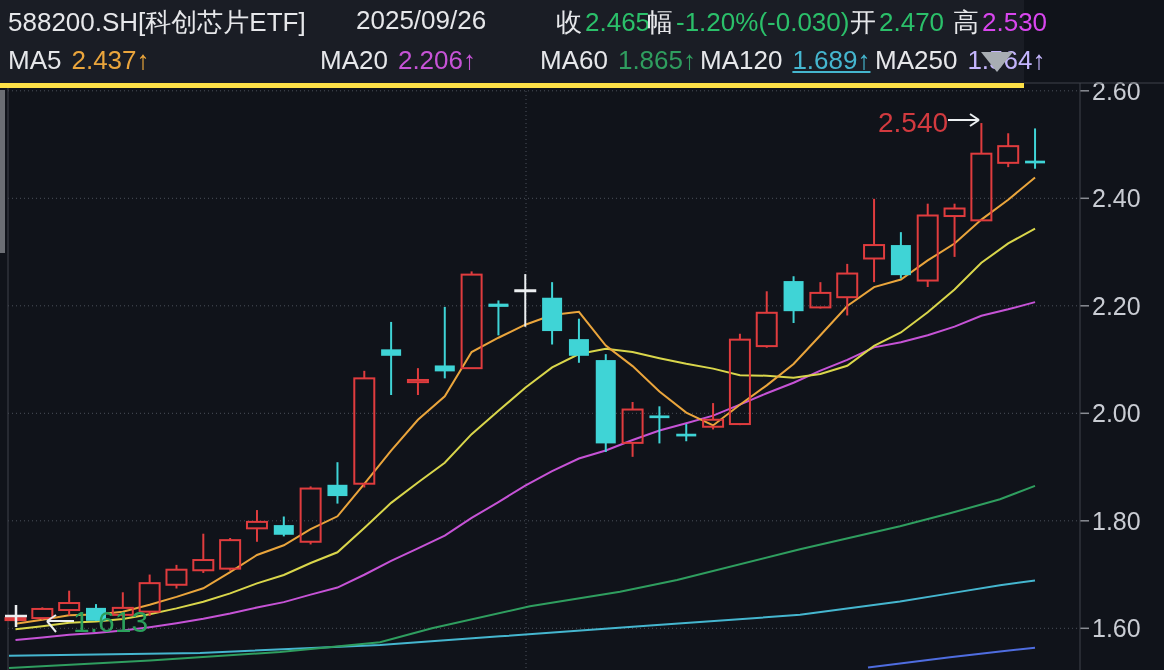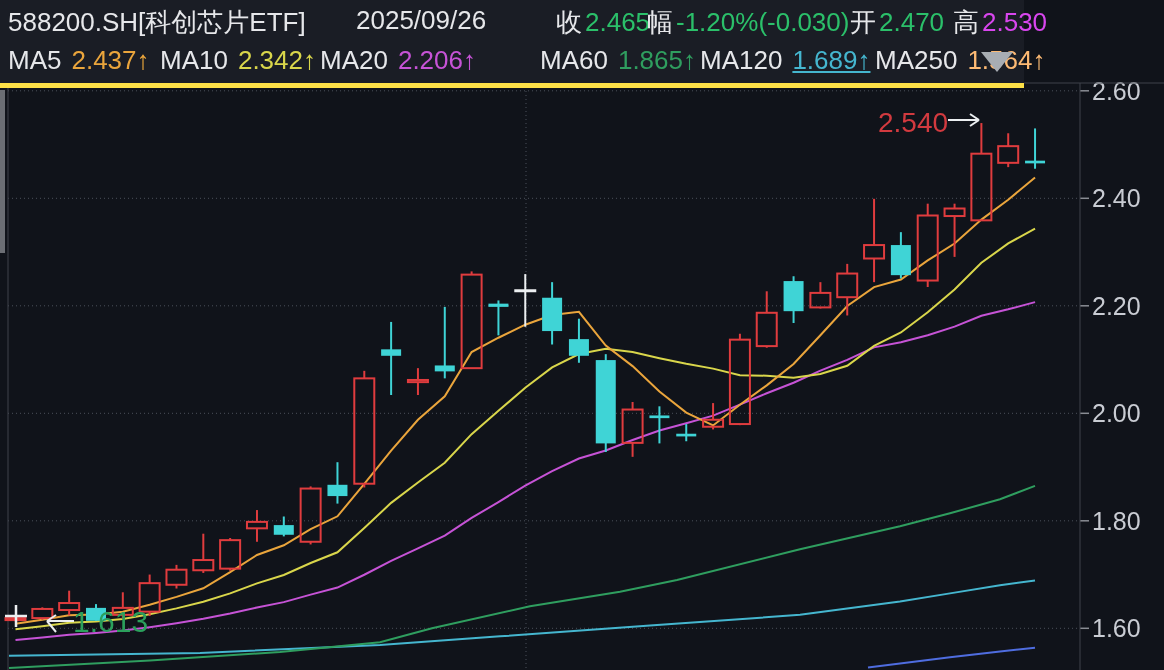--- a/index.html
+++ b/index.html
@@ -173,21 +173,20 @@
     <div class="r1">
       <span class="seg" style="left:8px">588200.SH[科创芯片ETF]</span>
       <span class="seg" style="left:356px">2025/09/26</span>
       <span class="seg" style="left:556px"><span>收</span><span class="v" style="color: rgb(43, 192, 106);">2.465</span></span>
       <span class="seg" style="left:647px"><span>幅</span><span class="v" style="color: rgb(43, 192, 106); margin-top: 8px;">-1.20%(-0.030)</span></span>
       <span class="seg" style="left:850px"><span>开</span><span class="v" style="color: rgb(43, 192, 106);">2.470</span></span>
       <span class="seg" style="left:953px"><span>高</span><span class="v" style="color: #d946ef;">2.530</span></span>
     </div>
     <div class="r2">
       <span class="seg" style="left:8px"><span>MA5</span><span class="v" style="color: rgb(234, 165, 60);">2.437↑</span></span>
-      <span class="seg" style="left:160px"><span>MA10</span><span class="v" style="color: rgb(217, 214, 75);">2.342↑</span></span>
       <span class="seg" style="left:320px"><span>MA20</span><span class="v" style="color: rgb(198, 83, 214);">2.206↑</span></span>
       <span class="seg" style="left:540px"><span>MA60</span><span class="v" style="color: rgb(47, 158, 95);">1.865↑</span></span>
       <span class="seg" style="left:700px"><span>MA120</span><span class="v" style="color: rgb(69, 182, 207); text-decoration: underline;">1.689↑</span></span>
-      <span class="seg" style="left:875px"><span>MA250</span><span class="v" style="color: #fdba74;">1.564↑</span></span>
+      <span class="seg" style="left:875px"><span>MA250</span><span class="v" style="color: #c4b5fd;">1.564↑</span></span>
       <span class="tri"></span>
     </div>
   </div>
 </div>
 
 </body></html>

